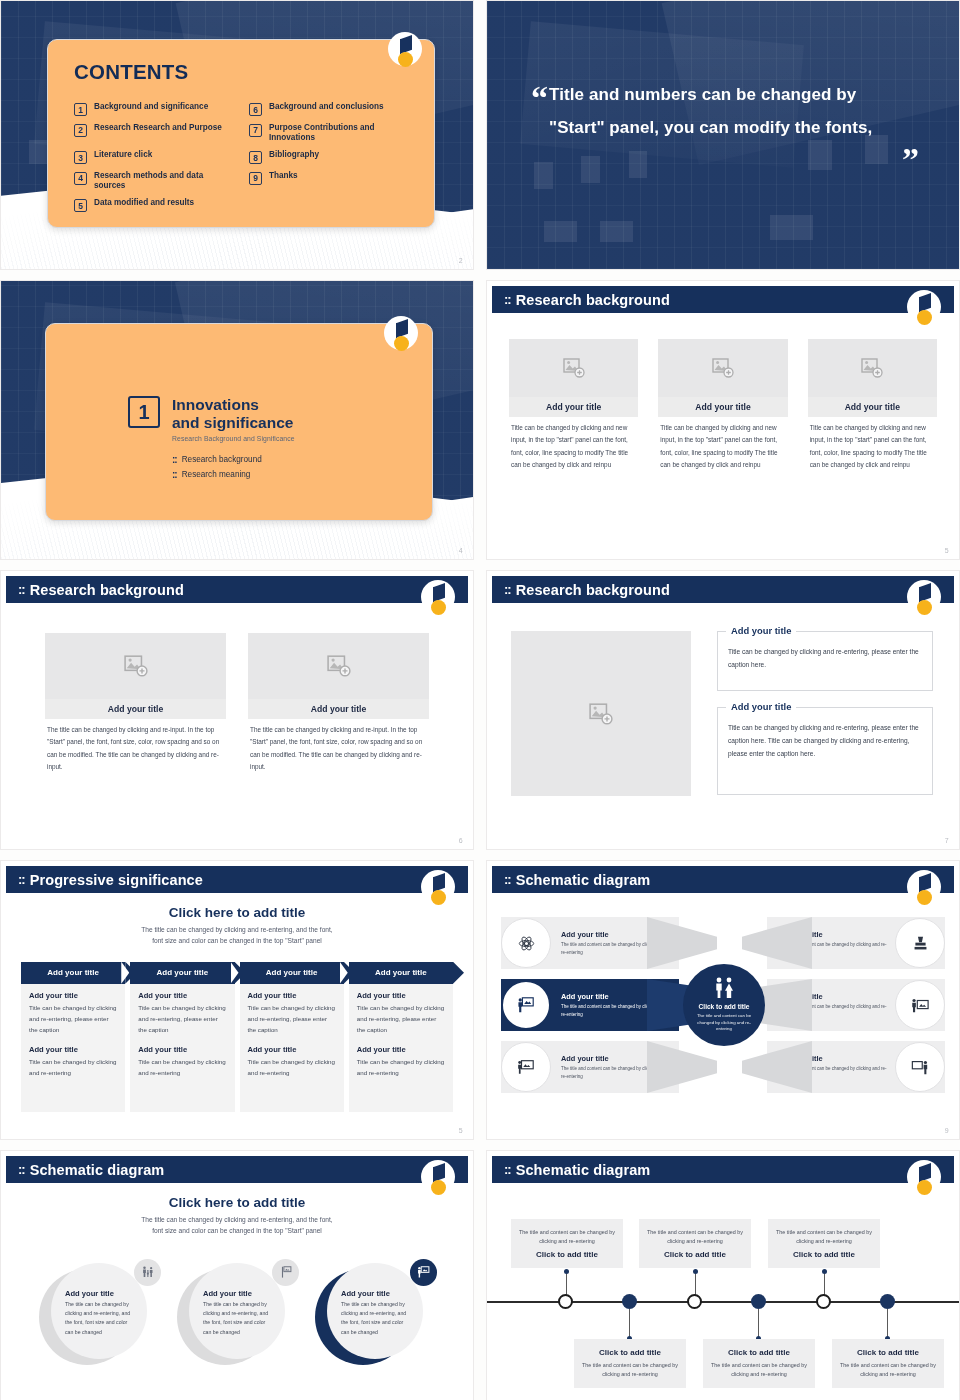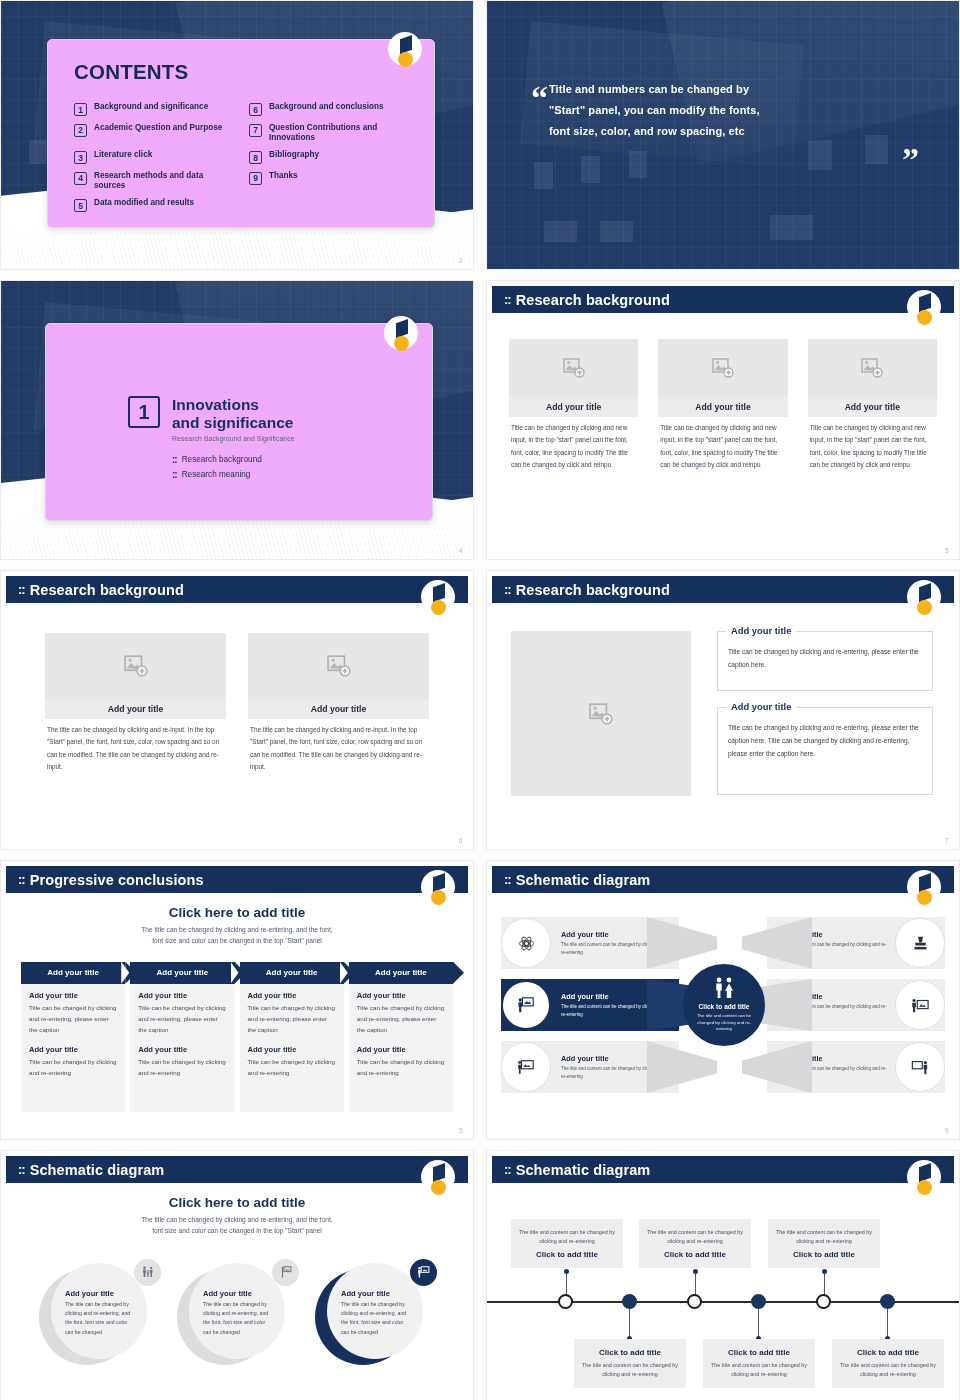--- a/index.html
+++ b/index.html
@@ -72,23 +72,23 @@
     background:
       repeating-linear-gradient(76deg, rgba(120,140,170,.10) 0 1px, transparent 1px 4px);
     -webkit-mask-image: radial-gradient(120% 80% at 50% 110%, #000 30%, transparent 72%);
             mask-image: radial-gradient(120% 80% at 50% 110%, #000 30%, transparent 72%);
     opacity:.85;
   }
 
   
   .card-white {
     position: absolute;
-    background: #f0abfc;
+    background: #fdba74;
     border: 1px solid #d7d9de;
-    border-radius: 5px;
+    border-radius: 10px;
     box-shadow: 0 2px 7px rgba(0,0,0,.14);
   }
 
   
   .logo { position: absolute; width: 34px; height: 44px; }
   .logo .disc {
     position: absolute; left: 0; top: 0; width: 34px; height: 34px;
     background: #fff; border-radius: 50%;
   }
   .logo .flag {
@@ -130,21 +130,21 @@
     width: 13px; height: 13px; flex: 0 0 13px;
     border: 1px solid #2a3b5c; border-radius: 2px;
     font-size: 8.5px; color: #15305e; font-weight: 600;
     display:flex; align-items:center; justify-content:center;
     margin-top: 1px;
   }
   .toc-label { font-size: 8.2px; color: #1c2a45; line-height: 1.28; font-weight: 600; }
 
   
   .quote-wrap { position: absolute; left: 62px; right: 40px; top: 78px; }
-  .quote-line { color:#fff; font-weight:700; font-size:11px; line-height:1.92; letter-spacing:.1px; }
+  .quote-line { color:#fff; font-weight:700; font-size:17px; line-height:1.92; letter-spacing:.1px; }
   .qmark { position: absolute; color: #fff; font-weight: 700; font-family: "Liberation Serif", serif; }
 
   
   .sec-num {
     width: 32px; height: 32px; border: 2px solid #16305c; border-radius: 3px;
     display:flex; align-items:center; justify-content:center;
     font-size: 20px; font-weight: 700; color: #16305c;
   }
   .sec-h1 { font-size: 15.5px; font-weight: 700; color:#16305c; line-height:1.16; }
   .sec-sub { font-size: 6.8px; color:#5c6678; margin-top: 3px; letter-spacing:.1px; }
@@ -278,25 +278,25 @@
           <div class="toc-item">
             <div class="toc-num">1</div>
             <div class="toc-label">Background and significance</div>
             </div>
           <div class="toc-item">
             <div class="toc-num">6</div>
             <div class="toc-label">Background and conclusions</div>
             </div>
           <div class="toc-item">
             <div class="toc-num">2</div>
-            <div class="toc-label">Academic Question and Purpose</div>
+            <div class="toc-label">Research Research and Purpose</div>
             </div>
           <div class="toc-item">
             <div class="toc-num">7</div>
-            <div class="toc-label">Question Contributions and Innovations</div>
+            <div class="toc-label">Purpose Contributions and Innovations</div>
             </div>
           <div class="toc-item">
             <div class="toc-num">3</div>
             <div class="toc-label">Literature click</div>
             </div>
           <div class="toc-item">
             <div class="toc-num">8</div>
             <div class="toc-label">Bibliography</div>
             </div>
           <div class="toc-item">
@@ -334,21 +334,20 @@
       <div class="win" style="left:80%;top:50%;width:5%;height:11%"></div>
       <div class="win" style="left:12%;top:82%;width:7%;height:8%"></div>
       <div class="win" style="left:24%;top:82%;width:7%;height:8%"></div>
       <div class="win" style="left:60%;top:80%;width:9%;height:9%"></div>
     </div>
     <div class="qmark" style="left:44px;top:78px;font-size:34px;">“</div>
     <div class="qmark" style="right:40px;top:140px;font-size:34px;">”</div>
     <div class="quote-wrap">
       <div class="quote-line">Title and numbers can be changed by</div>
       <div class="quote-line">"Start" panel, you can modify the fonts,</div>
-      <div class="quote-line">font size, color, and row spacing, etc</div>
     </div>
   </div>
 
   <div class="slide">
     <div class="photo-bg">
       <div class="bld"></div>
         <div class="roof"></div>
         <div class="roof2"></div>
       <div class="cut-white"></div>
         <div class="cut-white2"></div>
@@ -507,21 +506,21 @@
           <div class="bd" style="margin-top:4px">Title can be changed by clicking and re-entering, please enter the caption here. Title can be changed by clicking and re-entering, please enter the caption here.</div>
         </div>
       </div>
     </div>
     <div class="pageno">7</div>
   </div>
 
   <div class="slide">
     <div class="hdr">
       <span class="dots">::</span>
-      <span class="ttl">Progressive conclusions</span>
+      <span class="ttl">Progressive significance</span>
     </div>
     <div class="logo hdr-logo">
       <div class="disc"></div>
         <div class="flag"></div>
         <div class="dot"></div>
     </div>
     <div style="padding:44px 20px 0 20px;">
       <div class="ch-title">Click here to add title</div>
       <div class="ch-sub">The title can be changed by clicking and re-entering, and the font,</div>
       <div class="ch-sub" style="margin-top:0">font size and color can be changed in the top "Start" panel</div>

